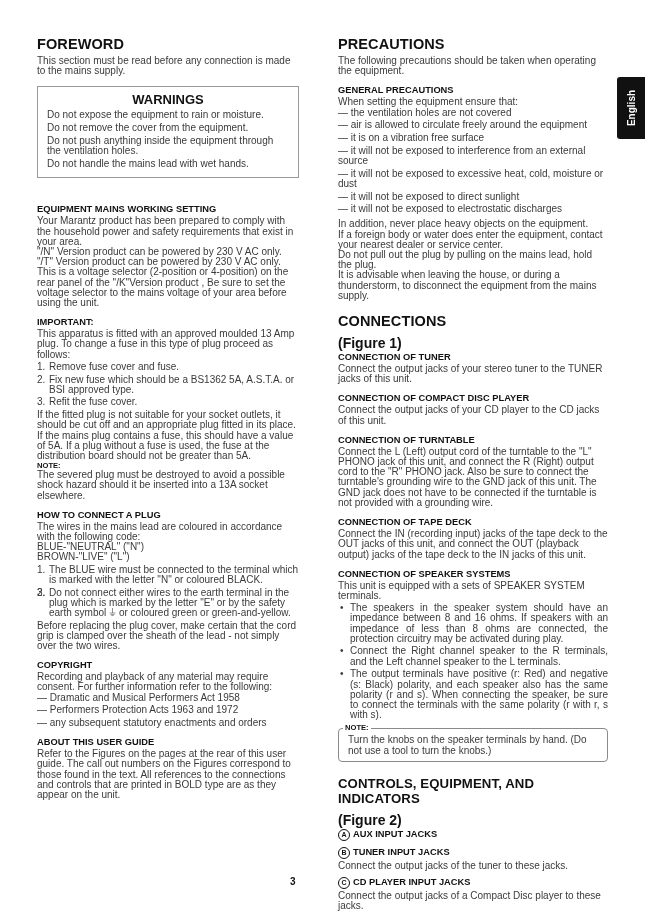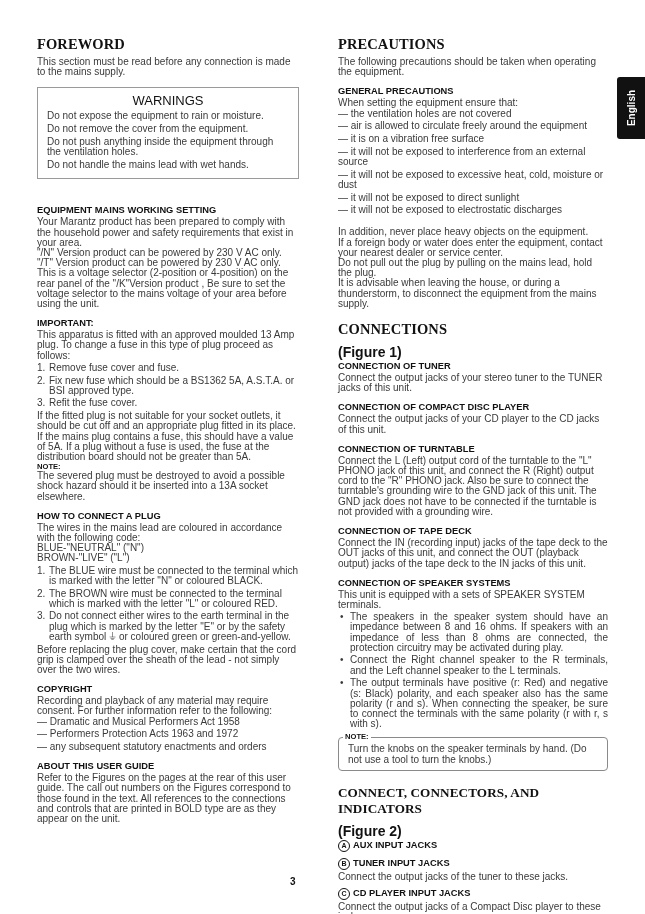--- a/index.html
+++ b/index.html
@@ -4,36 +4,36 @@
 <style>
   html, body { margin: 0; padding: 0; background: #ffffff; }
   body {
     width: 645px; height: 914px; position: relative; overflow: hidden;
     font-family: "Liberation Sans", sans-serif; color: #2a2a2a;
   }
   .col { position: absolute; top: 36px; }
   .col-left { left: 37px; width: 262px; }
   .col-right { left: 338px; width: 270px; }
   h1 {
-    font-family: Liberation Serif, serif; font-weight: bold;
+    font-family: Liberation Sans, sans-serif; font-weight: bold;
     font-size: 14.5px; margin: 0 0 4px 0; color: #111; letter-spacing: 0.1px;
   }
   h2 {
     font-family: "Liberation Sans", sans-serif; font-weight: bold;
     font-size: 9.3px; margin: 0 0 2px 0; color: #111;
   }
   p, li, .line {
     font-size: 10px; line-height: 10.2px; margin: 0; color: #3a3a3a;
   }
   .block { margin-bottom: 9px; }
   .warn-box {
     border: 1px solid #9a9a9a; padding: 5px 9px 6px 9px; margin: 10px 0 26px 0;
   }
   .warn-title {
-    text-align: center; font-weight: normal; font-size: 13px; color: #111; margin-bottom: 3px;
+    text-align: center; font-weight: bold; font-size: 13px; color: #111; margin-bottom: 3px;
   }
   .warn-box p { margin-bottom: 2.5px; }
   ol { margin: 2px 0 0 0; padding: 0; list-style: none; }
   ol li { position: relative; padding-left: 12px; margin-bottom: 2.5px; }
   ol li .num { position: absolute; left: 0; }
   ul.dash { margin: 0; padding: 0; list-style: none; }
   ul.dash li { margin-bottom: 2.5px; }
   ul.bullet { margin: 2px 0 0 0; padding: 0; list-style: none; }
   ul.bullet li { position: relative; padding-left: 12px; margin-bottom: 2.5px; text-align: justify; }
   ul.bullet li .b { position: absolute; left: 2px; }
@@ -108,21 +108,21 @@
     <p>The severed plug must be destroyed to avoid a possible shock hazard should it be inserted into a 13A socket elsewhere.</p>
   </section>
 
   <section class="block">
     <h2>HOW TO CONNECT A PLUG</h2>
     <p>The wires in the mains lead are coloured in accordance with the following code:</p>
     <p>BLUE-"NEUTRAL" ("N")</p>
     <p>BROWN-"LIVE" ("L")</p>
     <ol>
       <li><span class="num">1.</span><span>The BLUE wire must be connected to the terminal which is marked with the letter "N" or coloured BLACK.</span></li>
-      <li><span class="num">2.</span><span>The BROWN wire must be connected to the terminal which is marked with the letter "L" or coloured RED.</span></li>
+      <li><span class="num">2.</span></li>
       <li><span class="num">3.</span><span>Do not connect either wires to the earth terminal in the plug which is marked by the letter "E" or by the safety earth symbol ⏚ or coloured green or green-and-yellow.</span></li>
     </ol>
     <p>Before replacing the plug cover, make certain that the cord grip is clamped over the sheath of the lead - not simply over the two wires.</p>
   </section>
 
   <section class="block">
     <h2>COPYRIGHT</h2>
     <p>Recording and playback of any material may require consent. For further information refer to the following:</p>
     <ul class="dash">
       <li>— Dramatic and Musical Performers Act 1958</li>
@@ -146,21 +146,21 @@
   <section class="block">
     <h2>GENERAL PRECAUTIONS</h2>
     <p>When setting the equipment ensure that:</p>
     <ul class="dash">
       <li>— the ventilation holes are not covered</li>
       <li>— air is allowed to circulate freely around the equipment</li>
       <li>— it is on a vibration free surface</li>
       <li>— it will not be exposed to interference from an external source</li>
       <li>— it will not be exposed to excessive heat, cold, moisture or dust</li>
       <li>— it will not be exposed to direct sunlight</li>
-      <li style="margin-bottom:12px">— it will not be exposed to electrostatic discharges</li>
+      <li style="margin-bottom:5px">— it will not be exposed to electrostatic discharges</li>
     </ul>
     <p>In addition, never place heavy objects on the equipment.</p>
     <p>If a foreign body or water does enter the equipment, contact your nearest dealer or service center.</p>
     <p>Do not pull out the plug by pulling on the mains lead, hold the plug.</p>
     <p>It is advisable when leaving the house, or during a thunderstorm, to disconnect the equipment from the mains supply.</p>
   </section>
 
   <section class="section-gap">
     <h1 style="margin-bottom:6px">CONNECTIONS</h1>
     <div class="fig">(Figure 1)</div>
@@ -191,21 +191,21 @@
         <li><span class="b">•</span><span>The output terminals have positive (r: Red) and negative (s: Black) polarity, and each speaker also has the same polarity (r and s). When connecting the speaker, be sure to connect the terminals with the same polarity (r with r, s with s).</span></li>
       </ul>
       <div class="note-box">
         <span class="note-label">NOTE:</span>
         <p>Turn the knobs on the speaker terminals by hand. (Do not use a tool to turn the knobs.)</p>
       </div>
     </div>
   </section>
 
   <section>
-    <h1 style="font-size:13.2px;margin-bottom:6px">CONNECT, CONNECTORS, AND INDICATORS</h1>
+    <h1 style="font-size:13.2px;margin-bottom:6px">CONTROLS, EQUIPMENT, AND INDICATORS</h1>
     <div class="fig">(Figure 2)</div>
 
     <div class="block" style="margin-bottom:6px">
       <h2><span class="circ">A</span><span>AUX INPUT JACKS</span></h2>
     </div>
     <div class="block" style="margin-bottom:6px">
       <h2><span class="circ">B</span><span>TUNER INPUT JACKS</span></h2>
       <p>Connect the output jacks of the tuner to these jacks.</p>
     </div>
     <div class="block" style="margin-bottom:6px">

